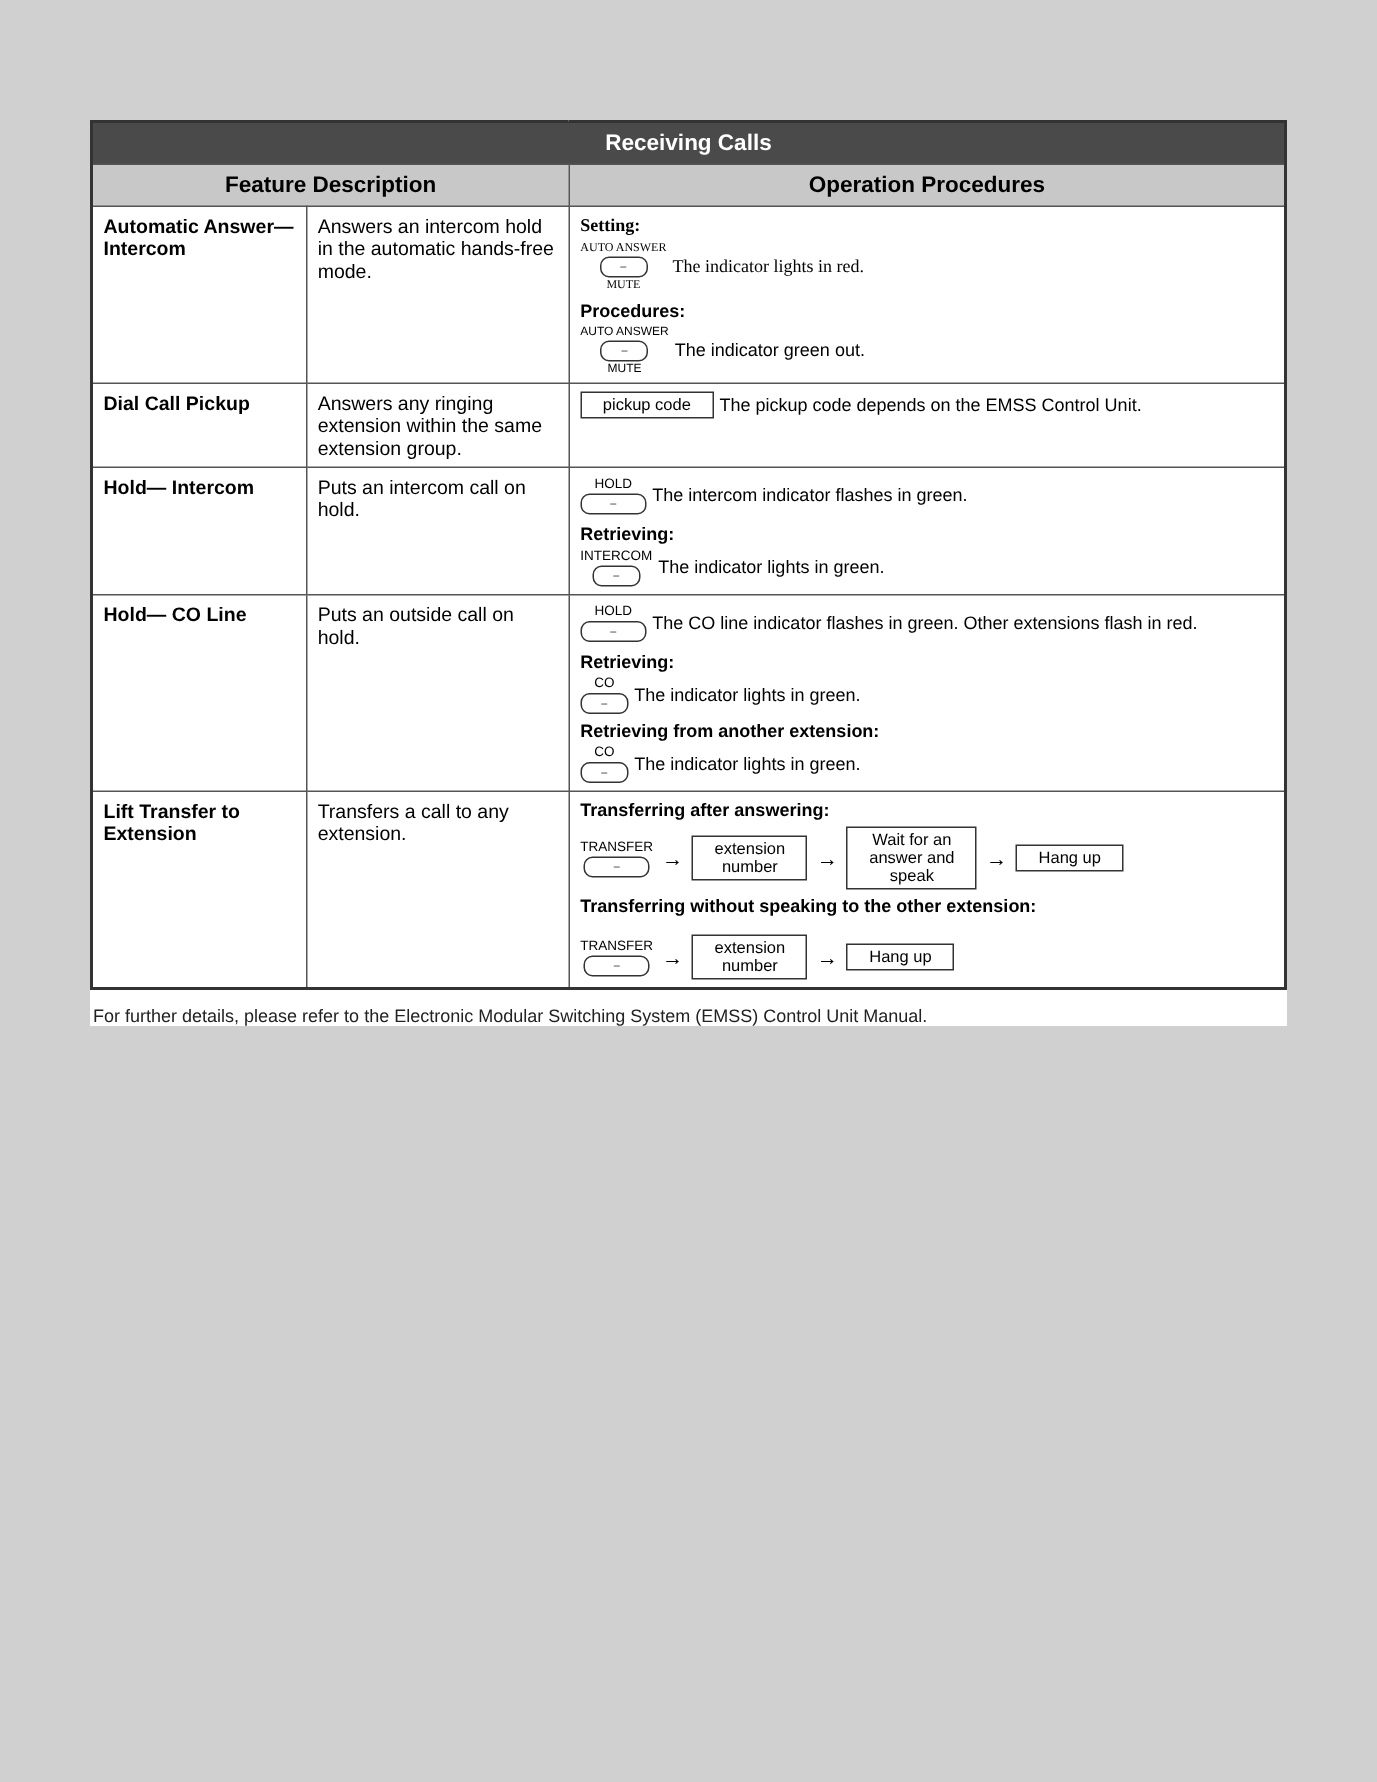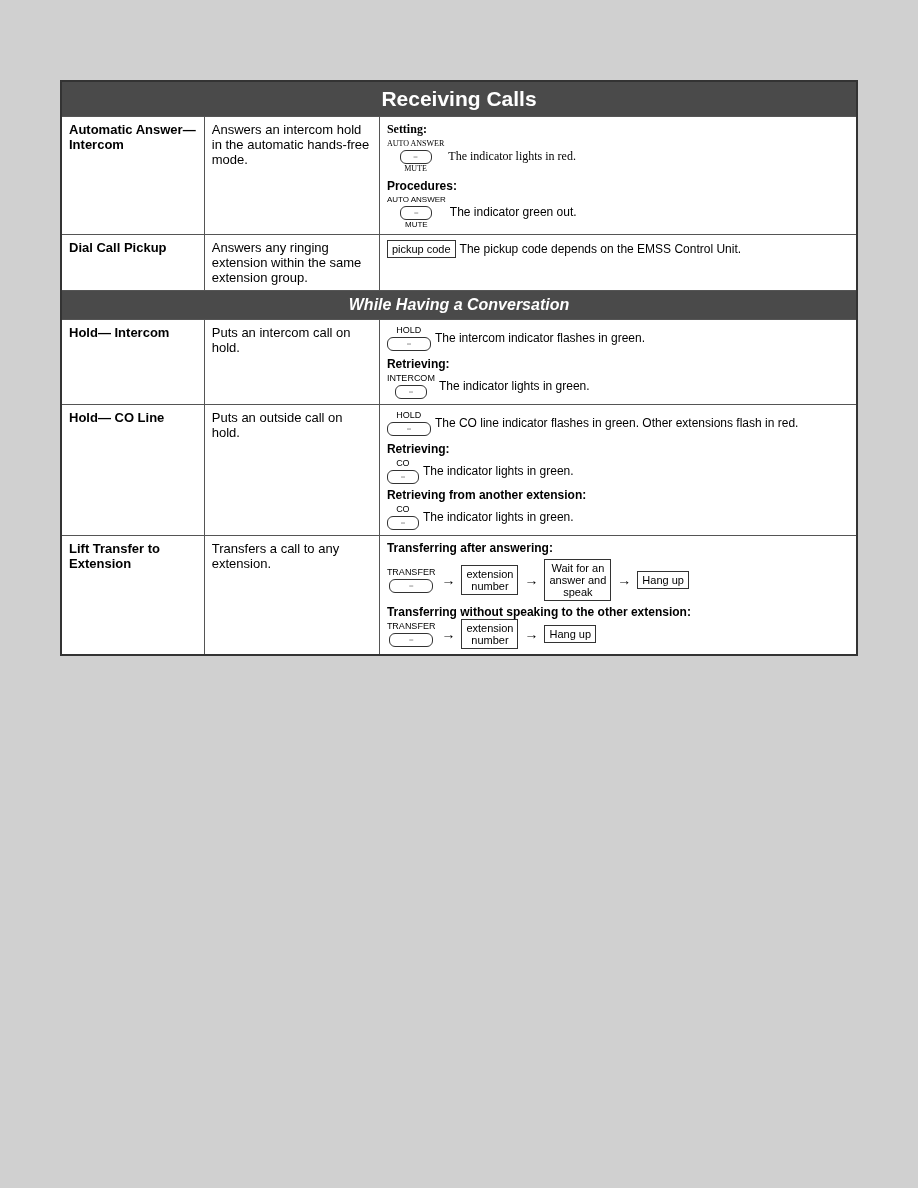--- a/index.html
+++ b/index.html
@@ -25,21 +25,21 @@
       border: 2px solid #333;
     }
     table.main-table td, table.main-table th {
       border: 1px solid #555;
       padding: 5px 7px;
       vertical-align: top;
     }
     .header-row td {
       background: #4a4a4a;
       color: #fff;
-      font-size: 21px;
+      font-size: 15px;
       font-weight: bold;
       text-align: center;
       padding: 8px;
     }
     .subheader-row td {
       background: #c8c8c8;
       font-size: 15px;
       font-weight: bold;
       text-align: center;
       padding: 6px;
@@ -93,21 +93,21 @@
       display: inline-flex;
       flex-direction: column;
       align-items: center;
     }
     .btn-label-top {
       font-size: 9px;
       text-align: center;
     }
     .flow-box {
       border: 1.5px solid #333;
-      padding: 2px 4px;
+      padding: 2px 14px;
       font-size: 11px;
       background: #fff;
       text-align: center;
       display: inline-block;
     }
     .footer-text {
       margin-top: 10px;
       font-size: 12px;
       color: #222;
       padding: 0 2px;
@@ -121,20 +121,24 @@
 
 <div style="position:relative; width:100%;">
   <div class="page-container">
     <table class="main-table">
 
       <tbody>
           <tr class="header-row">
         <td colspan="3">Receiving Calls</td>
       </tr>
 
+      <tr class="subheader-row">
+        <td colspan="2">Feature Description</td>
+        <td>Operation Procedures</td>
+      </tr>
 
 
       <tr>
         <td class="feature-col"><strong>Automatic Answer— Intercom</strong></td>
         <td class="desc-col">Answers an intercom hold in the automatic hands-free mode.</td>
         <td class="td-right op-cell">
           <div style="margin-bottom:6px;font-family:Liberation Serif, serif;">
             <span class="bold">Setting:</span>
             <div class="inline-flex" style="margin-top:2px;">
               <div class="btn-group">
@@ -163,23 +167,20 @@
         <td class="feature-col"><strong>Dial Call Pickup</strong></td>
         <td class="desc-col">Answers any ringing extension within the same extension group.</td>
         <td class="td-right op-cell">
           <div class="inline-flex">
             <div class="flow-box">pickup code</div>
             <span>The pickup code depends on the EMSS Control Unit.</span>
           </div>
         </td>
       </tr>
 
-      <tr class="section-header-row">
-        <td colspan="3">While Having a Conversation</td>
-      </tr>
 
       <tr>
         <td class="feature-col"><strong>Hold— Intercom</strong></td>
         <td class="desc-col">Puts an intercom call on hold.</td>
         <td class="td-right op-cell">
           <div class="inline-flex" style="margin-bottom:6px;">
             <div class="btn-group">
               <span class="btn-label-top">HOLD</span>
               <span class="btn-oval">⎯</span>
             </div>
@@ -247,31 +248,32 @@
               <span class="arrow">→</span>
               <div class="flow-box">extension<br>number</div>
               <span class="arrow">→</span>
               <div class="flow-box">Wait for an<br>answer and<br>speak</div>
               <span class="arrow">→</span>
               <div class="flow-box">Hang up</div>
             </div>
           </div>
 
           <div>
-            <div class="bold" style="margin-bottom:0;">Transferring without speaking to the other extension:</div>
+            <div class="bold" style="margin-bottom:12px;">Transferring without speaking to the other extension:</div>
             <div class="inline-flex" style="flex-wrap:nowrap; align-items:center;">
               <div class="btn-group">
                 <span class="btn-label-top">TRANSFER</span>
                 <span class="btn-oval">⎯</span>
               </div>
               <span class="arrow">→</span>
               <div class="flow-box">extension<br>number</div>
               <span class="arrow">→</span>
               <div class="flow-box">Hang up</div>
             </div>
           </div>
         </td>
       </tr>
     </tbody>
       </table>
 
+    <div class="footer-text">For further details, please refer to the Electronic Modular Switching System (EMSS) Control Unit Manual.</div>
   </div>
 </div>
 
 </body></html>

